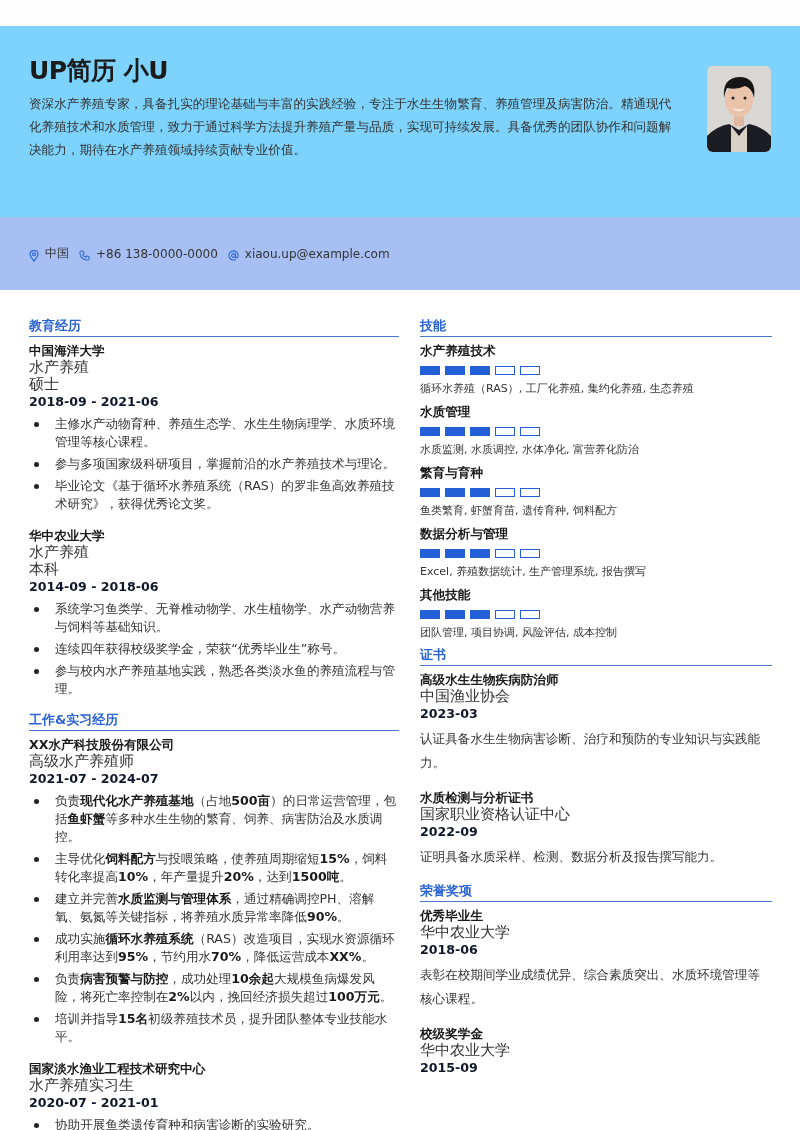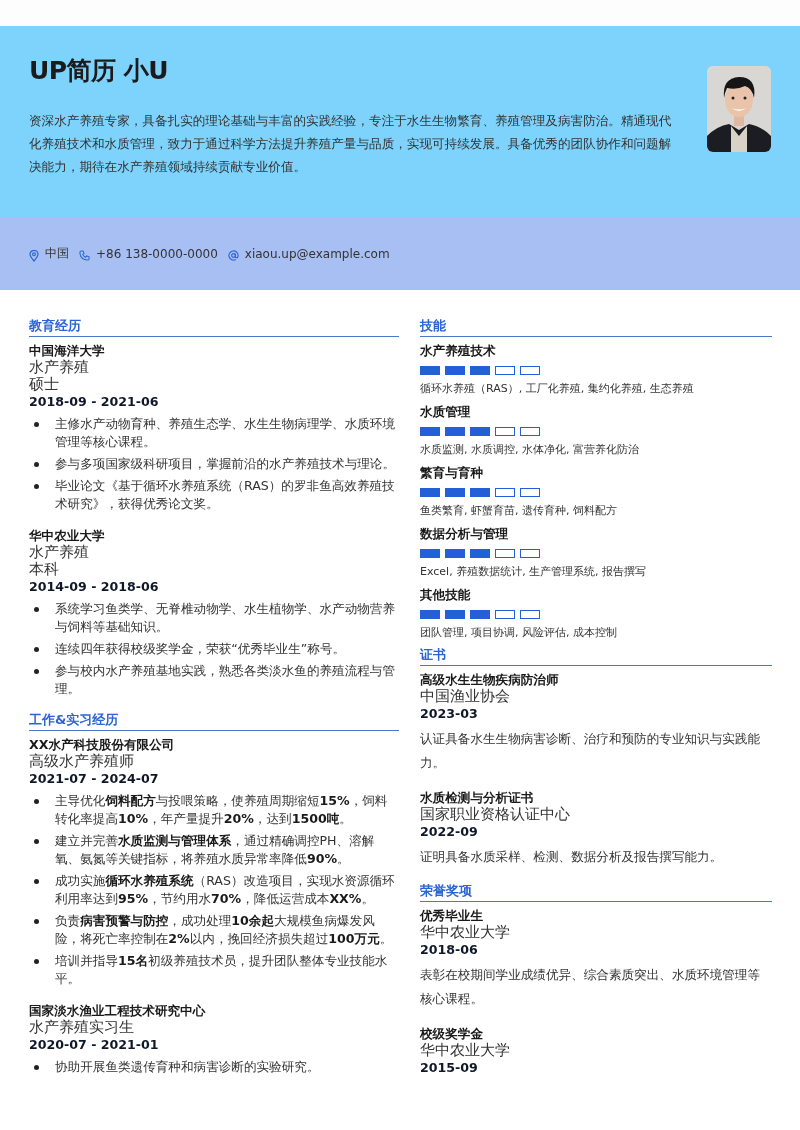--- a/index.html
+++ b/index.html
@@ -2,21 +2,21 @@
 <html><head>
 <meta charset="utf-8">
 <style>
   * { box-sizing: border-box; margin: 0; padding: 0; }
   html, body { width: 800px; height: 1130px; overflow: hidden; background: #ffffff; }
   body { font-family: "DejaVu Sans", "Liberation Sans", sans-serif; color: #222; position: relative; }
 
   .top-gap { height: 26px; background: #fdfdfd; }
   .header { background: #7dd3fc; height: 191px; position: relative; padding: 30px 30px 0 29px; }
   .name { font-size: 25px; font-weight: bold; color: #1b1b1b; letter-spacing: -0.5px; line-height: 30px; }
-  .summary { margin-top: 23px; width: 645px; font-size: 12.6px; line-height: 23px; color: #333; }
+  .summary { margin-top: 6px; width: 645px; font-size: 12.6px; line-height: 23px; color: #333; }
   .avatar { position: absolute; left: 707px; top: 40px; width: 64px; height: 86px; border-radius: 6px; overflow: hidden; background: #d8d6d2; }
 
   .contact-band { background: #a8bff4; height: 73px; display: flex; align-items: center; padding-left: 29px; font-size: 12px; color: #333; }
   .contact-item { display: flex; align-items: flex-end; margin-right: 10px; }
   .contact-item svg { margin-right: 6px; }
 
   .columns { position: relative; }
   .col-left { position: absolute; left: 29px; top: 28px; width: 370px; }
   .col-right { position: absolute; left: 420px; top: 28px; width: 352px; }
 
@@ -118,20 +118,21 @@
     </section>
 
     <section style="margin-top:6px;">
       <h2 class="section-title">工作&amp;实习经历</h2>
 
       <div class="entry">
         <div class="entry-title">XX水产科技股份有限公司</div>
         <div class="entry-sub">高级水产养殖师</div>
         <div class="entry-date">2021-07 - 2024-07</div>
         <ul class="bullets">
+            <li><span>负责</span><b>现代化水产养殖基地</b><span>（占地</span><b>500亩</b><span>）的日常运营管理，包括</span><b>鱼虾蟹</b><span>等多种水生生物的繁育、饲养、病害防治及水质调控。</span></li>
             <li><span>主导优化</span><b>饲料配方</b><span>与投喂策略，使养殖周期缩短</span><b>15%</b><span>，饲料转化率提高</span><b>10%</b><span>，年产量提升</span><b>20%</b><span>，达到</span><b>1500吨</b><span>。</span></li>
             <li><span>建立并完善</span><b>水质监测与管理体系</b><span>，通过精确调控PH、溶解氧、氨氮等关键指标，将养殖水质异常率降低</span><b>90%</b><span>。</span></li>
             <li><span>成功实施</span><b>循环水养殖系统</b><span>（RAS）改造项目，实现水资源循环利用率达到</span><b>95%</b><span>，节约用水</span><b>70%</b><span>，降低运营成本</span><b>XX%</b><span>。</span></li>
             <li><span>负责</span><b>病害预警与防控</b><span>，成功处理</span><b>10余起</b><span>大规模鱼病爆发风险，将死亡率控制在</span><b>2%</b><span>以内，挽回经济损失超过</span><b>100万元</b><span>。</span></li>
             <li><span>培训并指导</span><b>15名</b><span>初级养殖技术员，提升团队整体专业技能水平。</span></li>
           </ul>
       </div>
 
       <div class="entry">
         <div class="entry-title">国家淡水渔业工程技术研究中心</div>

